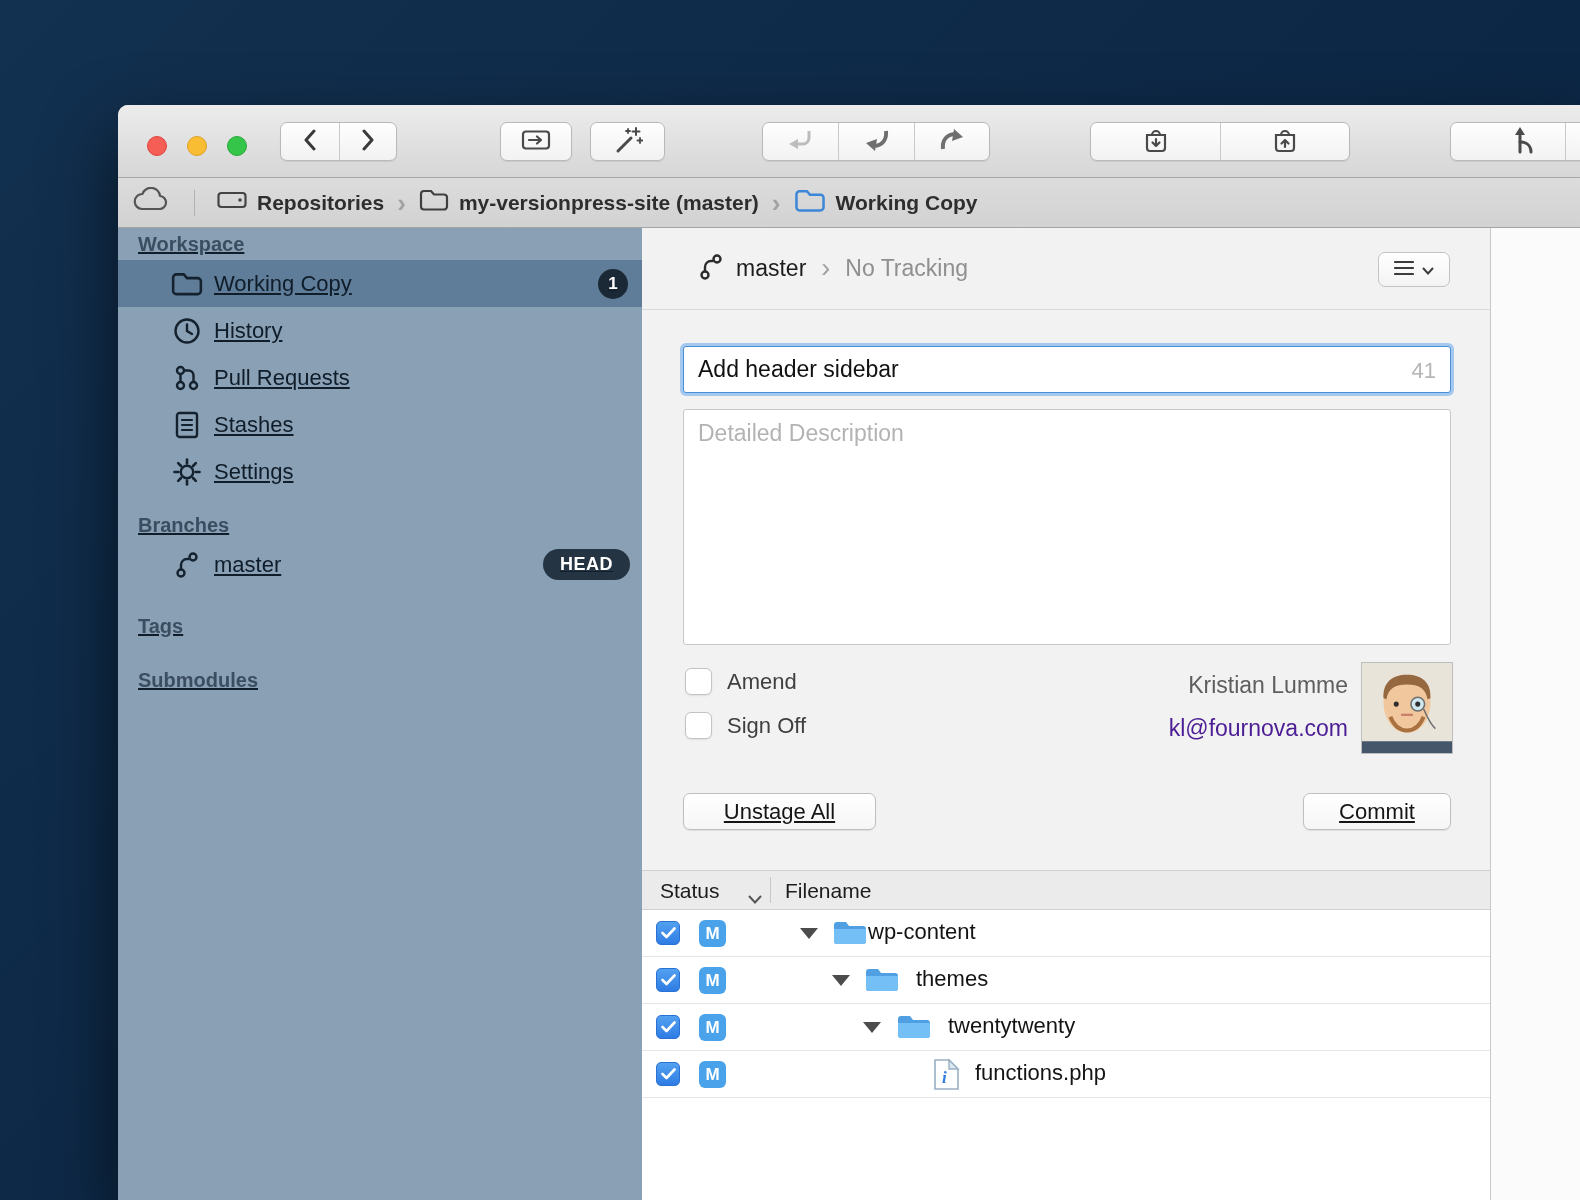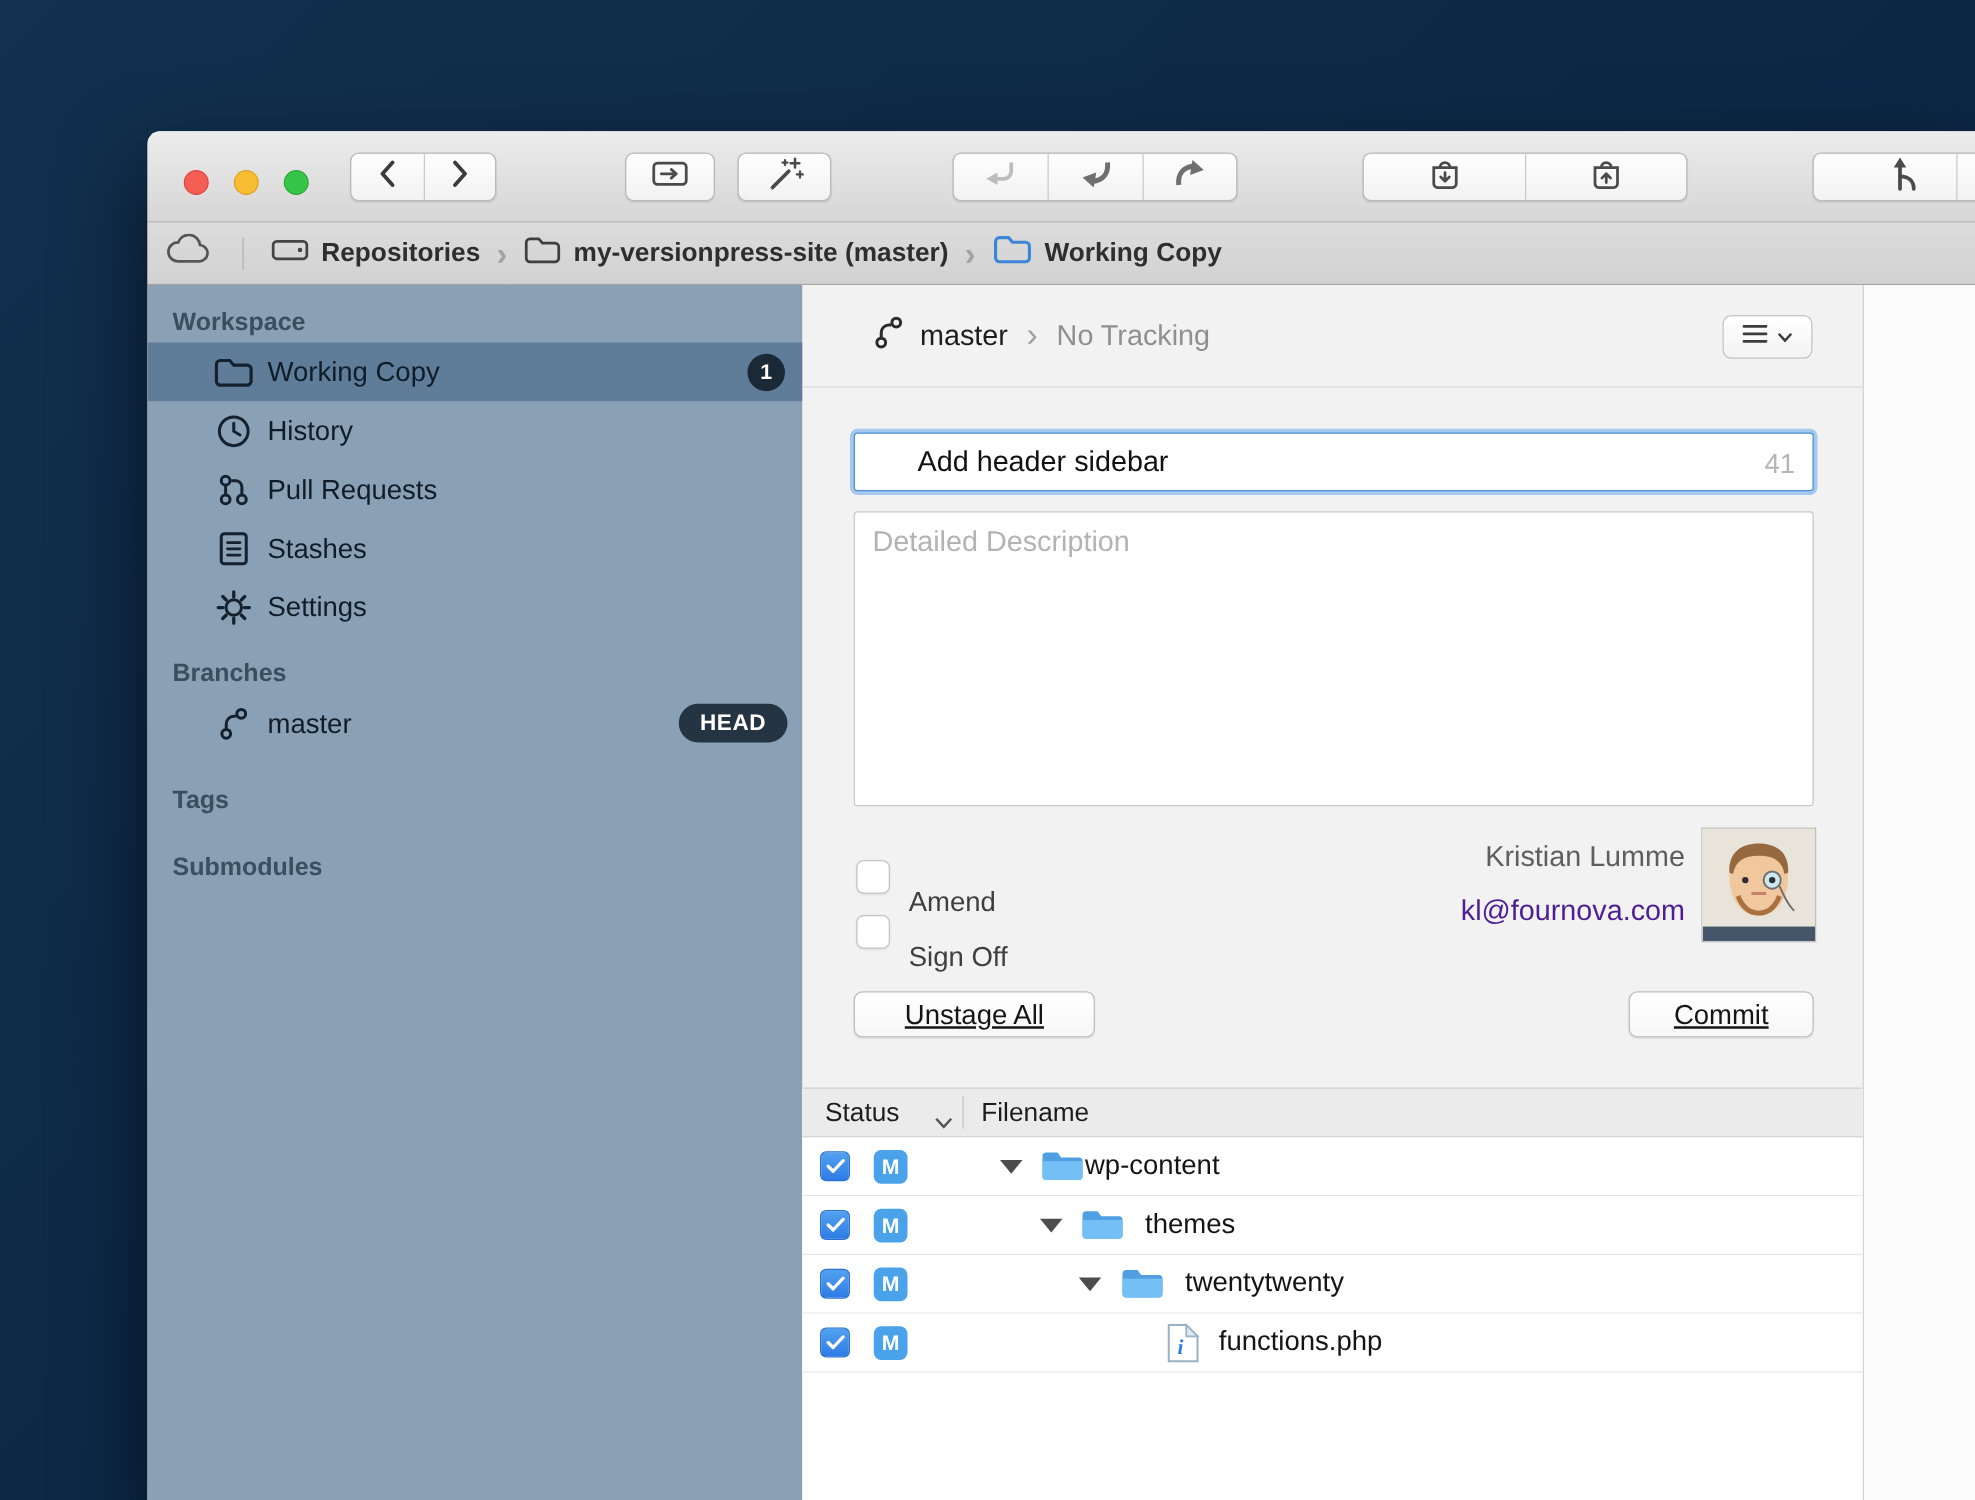--- a/index.html
+++ b/index.html
@@ -63,21 +63,21 @@
   .crumb-divider { width:1px; height:26px; background:#b2b2b2; margin:0 22px 0 24px; }
   .crumb { display:flex; align-items:center; gap:10px; cursor:default; }
   .crumb-chev { color:#a2a2a2; font-size:26px; margin:0 13px; line-height:1; }
 
   
   .content { display:flex; height:972px; }
 
   
   .sidebar {
     width:524px; background:#8aa0b4; position:relative; flex:none;
-    padding-top:14px; color:#101d2a;
+    color:#101d2a;text-decoration:underline;
   }
   .sb-header {
     height:32px; line-height:32px; padding-left:20px;
     font-size:20px; font-weight:700; color:#3b4e61;
   }
   .sb-item {
     height:47px; display:flex; align-items:center; padding-left:52px;
     font-size:22px; color:#0f1c29;
   }
   .sb-item .sb-icon { width:34px; display:flex; justify-content:center; }
@@ -115,21 +115,20 @@
     background:linear-gradient(180deg,#fff,#f3f3f3);
     border:1px solid #c3c3c3; border-radius:7px;
     display:flex; align-items:center; justify-content:center; gap:8px;
     cursor:pointer;
   }
 
   .msg-field {
     position:absolute; left:41px; top:118px; width:768px; height:47px;
     background:#fff; border:1px solid #4a90d8; border-radius:3px;
     box-shadow:0 0 0 3px #a5c9ee;
-    padding-left:36px;
   }
   .msg-input {
     width:100%; height:100%; border:0; outline:none; background:transparent;
     padding:0 60px 0 14px; font-size:23px; color:#111;
     font-family:"Liberation Sans",sans-serif;
   }
   .msg-count { position:absolute; right:14px; top:11px; font-size:22px; color:#b5b5b5; }
 
   .desc-field {
     position:absolute; left:41px; top:181px; width:768px; height:236px;
@@ -139,21 +138,21 @@
   }
   .desc-field::placeholder { color:#b3b3b3; }
 
   .chk-row { position:absolute; left:43px; display:flex; align-items:center; gap:15px; cursor:pointer; }
   .chk-row.amend  { top:440px; }
   .chk-row.signoff{ top:484px; }
   .chk-box {
     width:27px; height:27px; background:#fff; border:1px solid #c4c4c4;
     border-radius:6px; box-shadow:0 1px 2px rgba(0,0,0,.08);
   }
-  .chk-label { font-size:22px; color:#3f3f3f;margin-top:41px; }
+  .chk-label { font-size:22px; color:#3f3f3f; }
 
   .author-name, .author-email { position:absolute; right:142px; text-align:right; }
   .author-name { top:444px; font-size:23px; color:#5e5e5e; }
   .author-email{ top:487px; font-size:23px; color:#4c1d95; }
   .avatar {
     position:absolute; right:37px; top:434px; width:92px; height:92px;
     border:1px solid #bdbdbd; background:#fff; overflow:hidden;
   }
 
   .btn {

